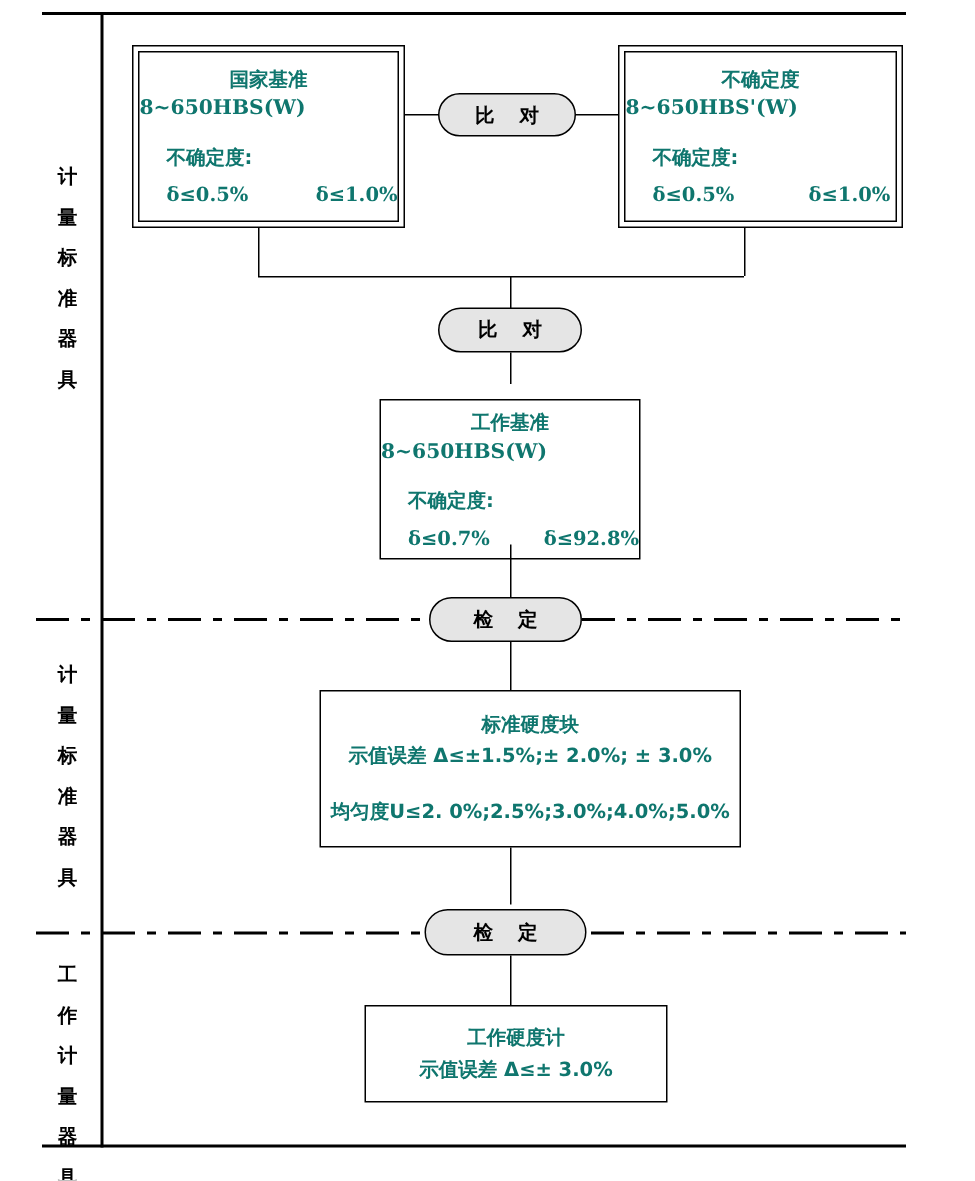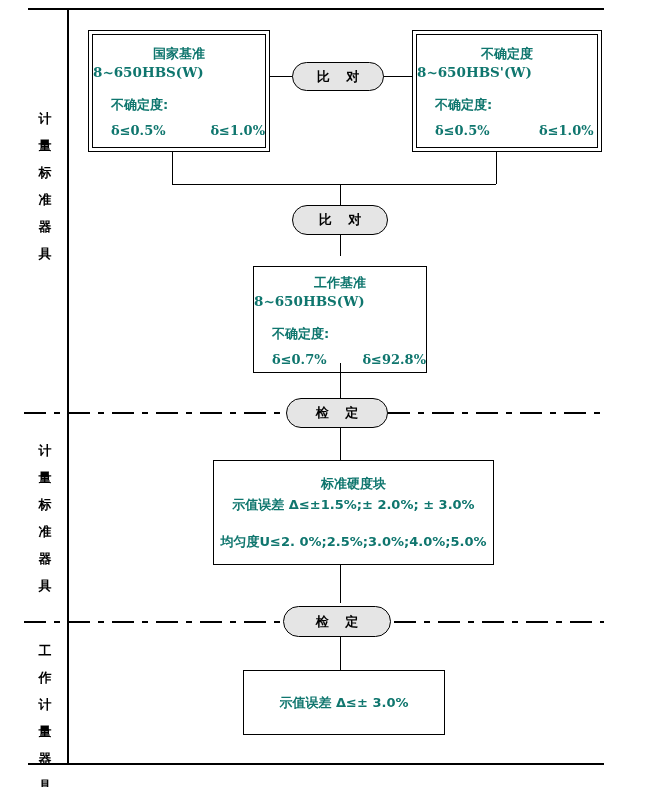--- a/index.html
+++ b/index.html
@@ -270,16 +270,17 @@
   <div class="vline" style="left:340px; top:565px; height:38px;"></div>
 
   <div class="sep dashdot" style="left:24px; top:621px; width:262px;"></div>
   <div class="sep dashdot" style="left:394px; top:621px; width:210px;"></div>
 
   <div class="oval" style="left:283px; top:606px; width:108px; height:31px;">检  定</div>
 
   <div class="vline" style="left:340px; top:637px; height:33px;"></div>
 
   <div class="box" style="left:243px; top:670px; width:202px; height:65px;">
+    <div class="box-line">工作硬度计</div>
     <div class="box-line">示值误差  Δ≤± 3.0%</div>
   </div>
 
 </div>
 
 </body></html>

